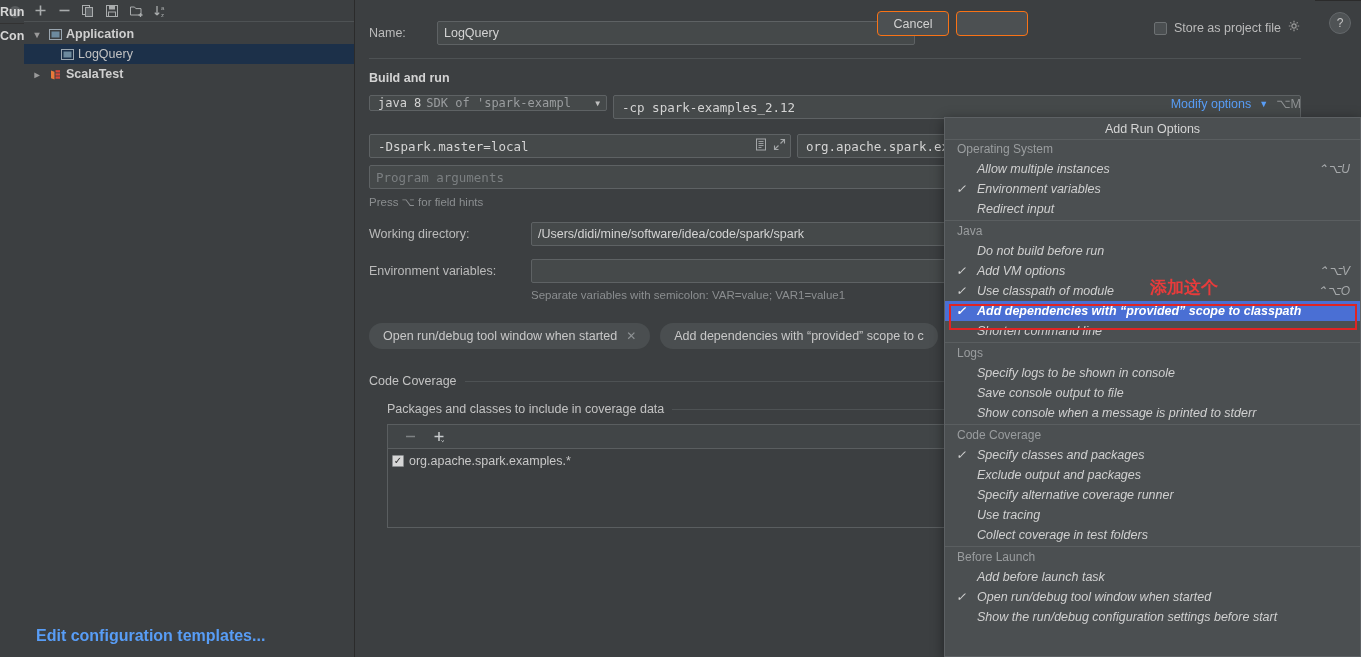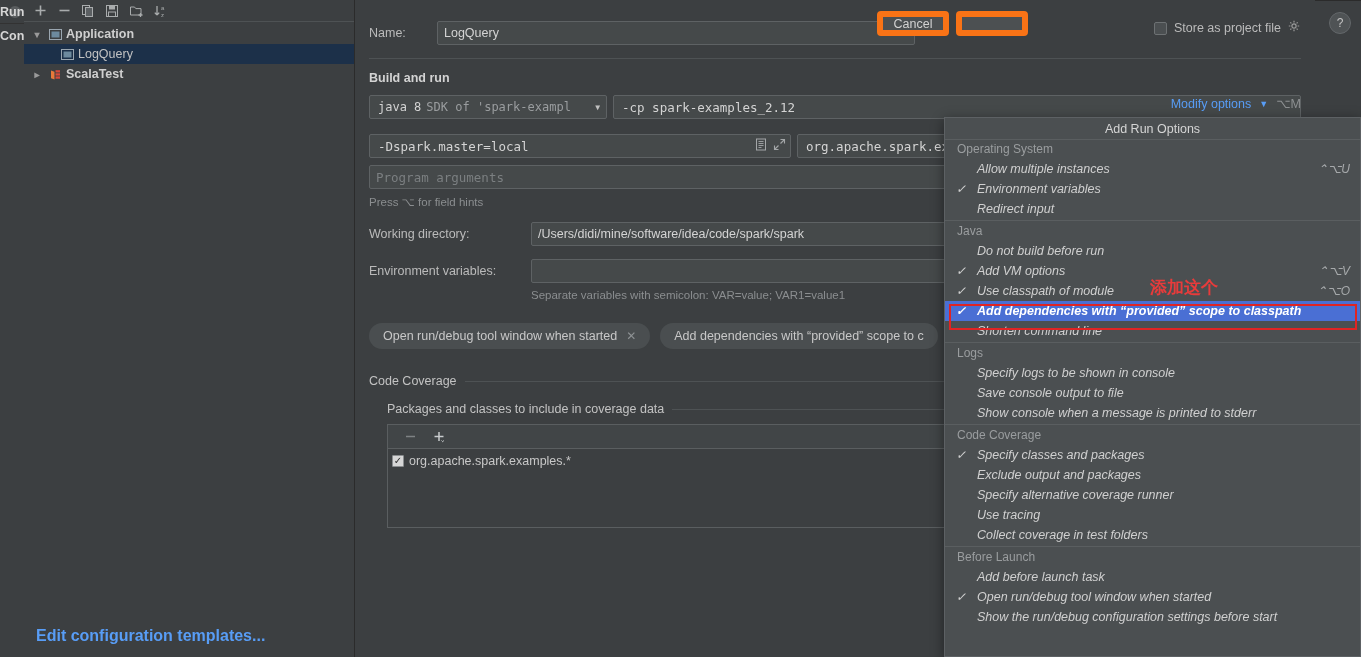--- a/index.html
+++ b/index.html
@@ -137,21 +137,21 @@
     position: absolute; right: 14px; top: 96px;
     display: flex; align-items: center; gap: 8px; font-size: 12.5px;
   }
   .modify-link { color: #589df6; }
   .chev { color: #589df6; font-size: 9px; }
   .shortcut-dim { color: #8d9092; }
 
   .row-build { display: flex; gap: 6px; margin-top: 10px; }
   .sdk-combo {
     background: #45494a; border: 1px solid #5e6264; border-radius: 2px;
-    height: 24px; display: flex; align-items: center; gap: 5px;
+    height: 16px; display: flex; align-items: center; gap: 5px;
     padding: 0 6px 0 8px; font-family: "DejaVu Sans Mono", monospace; font-size: 12px;
     width: 238px; color: #d4d4d4;
   }
   .sdk-dim { color: #9a9d9f; }
   .arrow-dn { margin-left: auto; font-size: 8px; color: #c0c0c0; }
   .cp-field {
     background: #45494a; border: 1px solid #5e6264; border-radius: 2px;
     height: 24px; display: flex; align-items: center; padding: 0 8px;
     font-family: "DejaVu Sans Mono", monospace; font-size: 12.5px; color: #d4d4d4;
     flex: 1 1 auto; min-width: 0;
@@ -220,21 +220,21 @@
   }
   .help-btn {
     position: absolute; left: 14px; top: 11px;
     width: 22px; height: 22px; border-radius: 50%;
     background: #4f5355; border: 1px solid #63676a;
     display: flex; align-items: center; justify-content: center;
     color: #c3c3c3; font-size: 12px;
   }
   .btn {
     height: 25px; min-width: 72px; border-radius: 4px;
-    background: #4c5052; border: 6px solid #f97316;
+    background: #4c5052; border: 1px solid #f97316;
     color: #d2d2d2; font-size: 12.5px;
     display: flex; align-items: center; justify-content: center;
     position: absolute; top: 10px;
   }
   .btn-cancel { right: 412px; width: 72px; }
   .btn-ok { right: 333px; width: 72px; }
 
   
   .popup {
     position: absolute; left: 944px; top: 117px; width: 417px; height: 540px;

